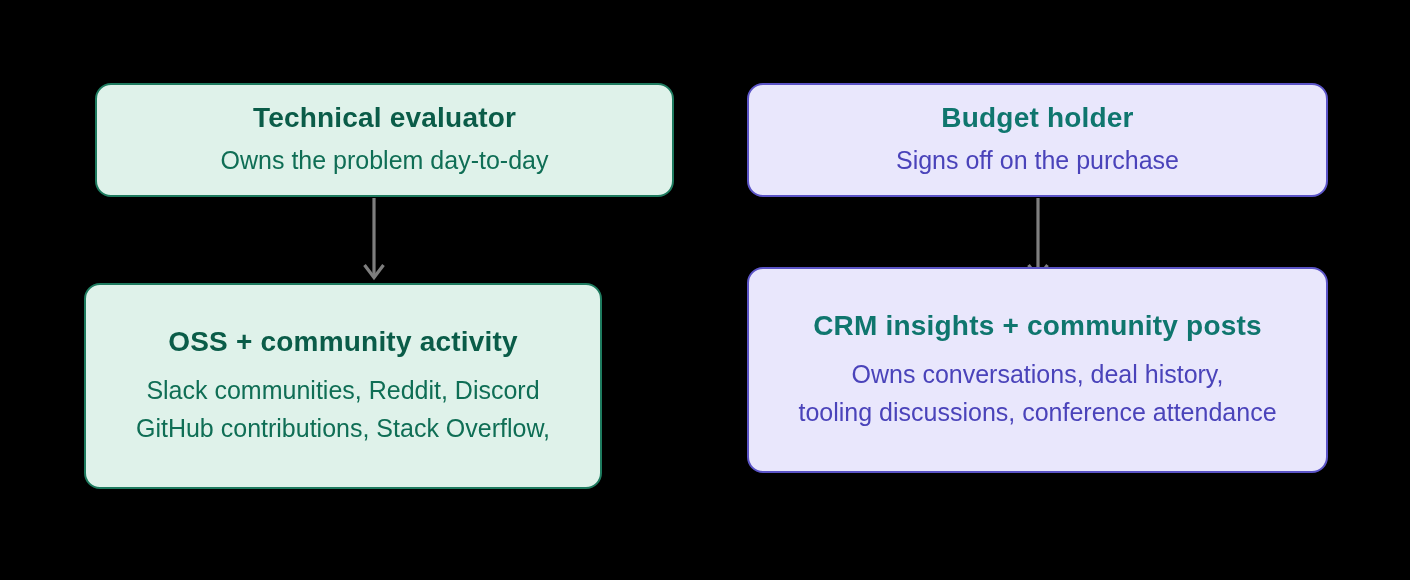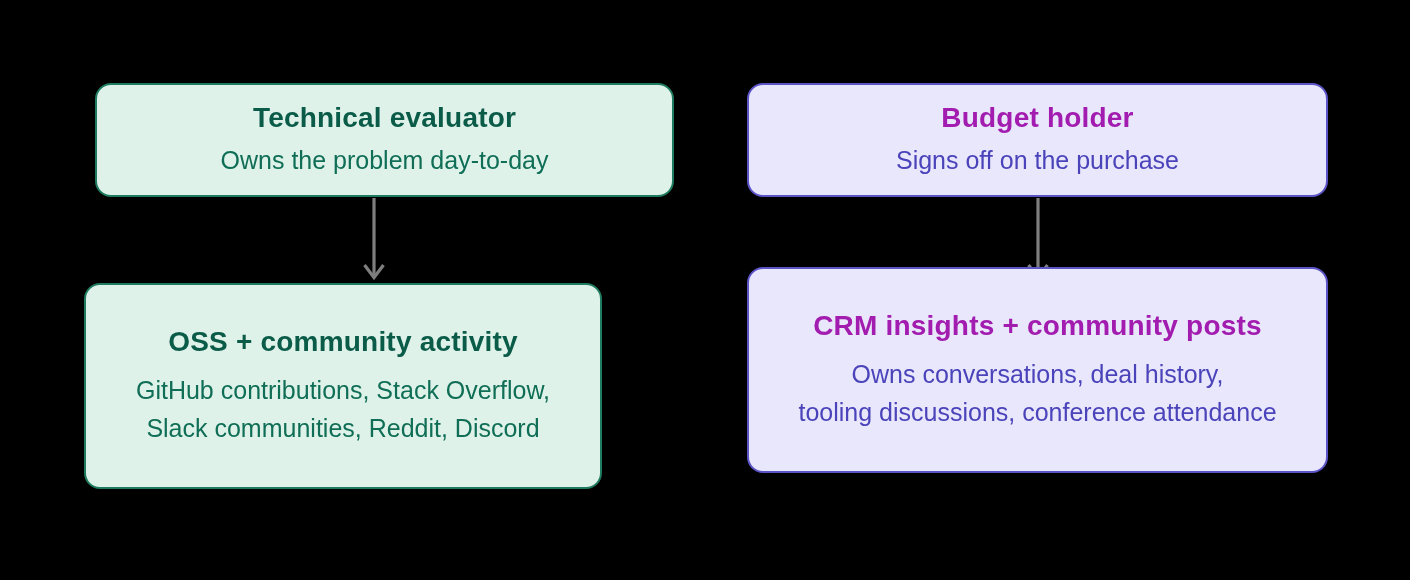--- a/index.html
+++ b/index.html
@@ -34,21 +34,21 @@
   .node.purple {
     background: #e9e7fc;
     border-color: #5b54c7;
   }
   .node-title {
     font-size: 28px;
     font-weight: 700;
     letter-spacing: 0.2px;
   }
   .green .node-title { color: #0a5c48; }
-  .purple .node-title { color: #a21caf; }
+  .purple .node-title { color: #0f766e; }
   .node-sub, .node-line {
     font-size: 25px;
     font-weight: 400;
     line-height: 38px;
     text-align: right;
   }
   .green .node-sub, .green .node-line { color: #0f6e55; }
   .purple .node-sub, .purple .node-line { color: #4a43ba; }
   .top-node .node-title { margin-bottom: 7px; }
   .bottom-node .node-title { margin-bottom: 13px; }
@@ -85,22 +85,22 @@
     <polyline points="4.5,68 14,80.5 23.5,68" stroke="#7e7e7e" stroke-width="3.2" fill="none" stroke-linejoin="miter"></polyline>
   </svg>
 
   <svg class="arrow arrow-right" viewBox="0 0 28 86" xmlns="http://www.w3.org/2000/svg">
     <line x1="14" y1="1" x2="14" y2="80" stroke="#7e7e7e" stroke-width="3.2" fill="none"></line>
     <polyline points="4.5,68 14,80.5 23.5,68" stroke="#7e7e7e" stroke-width="3.2" fill="none" stroke-linejoin="miter"></polyline>
   </svg>
 
   <div class="node green bottom-node pos-bl">
     <div class="node-title">OSS + community activity</div>
+    <div class="node-line">Slack communities, Reddit, Discord</div>
     <div class="node-line">GitHub contributions, Stack Overflow,</div>
-    <div class="node-line">Slack communities, Reddit, Discord</div>
   </div>
 
   <div class="node purple bottom-node pos-br">
     <div class="node-title">CRM insights + community posts</div>
     <div class="node-line">Owns conversations, deal history,</div>
     <div class="node-line">tooling discussions, conference attendance</div>
   </div>
 
 </div>
 

